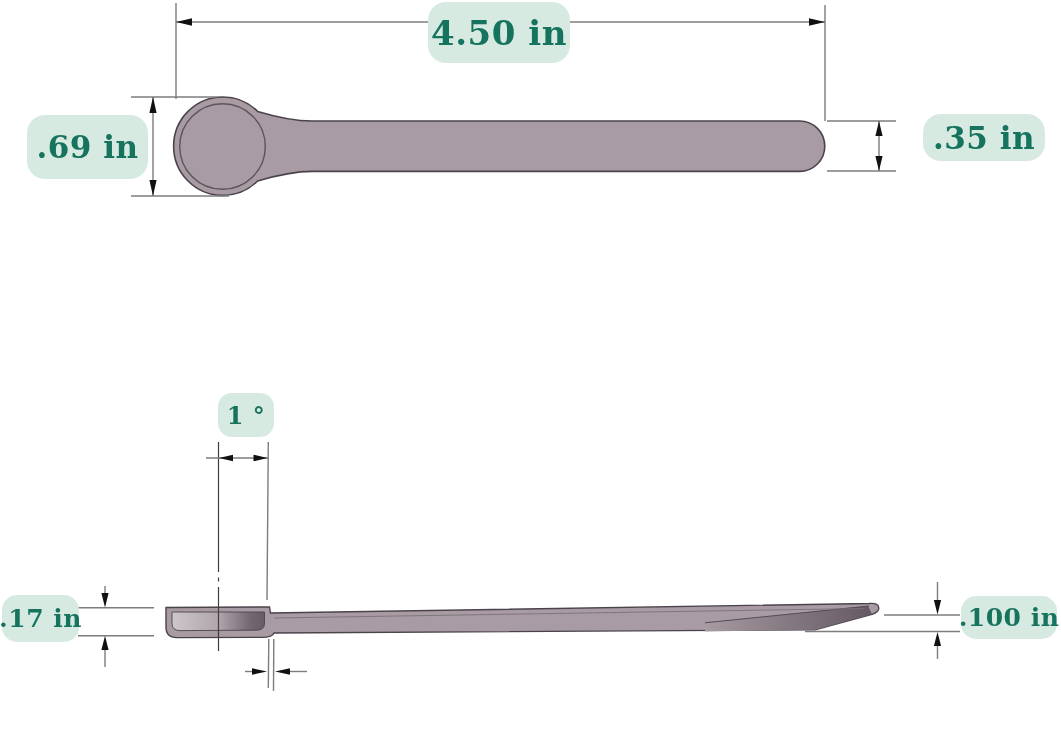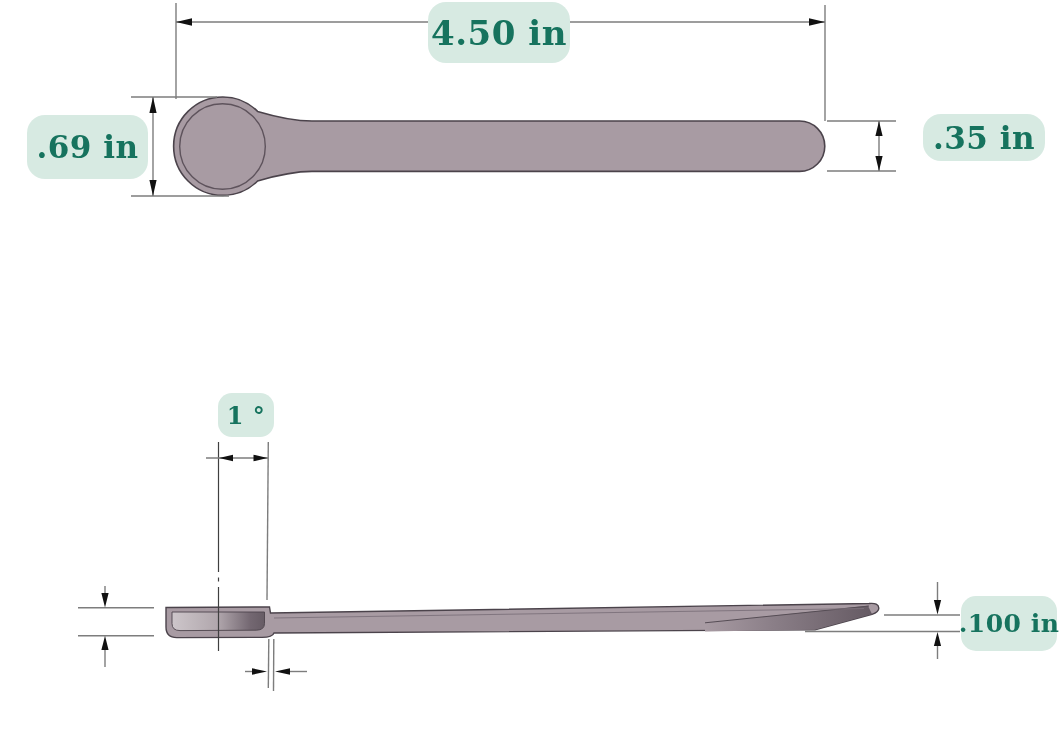--- a/index.html
+++ b/index.html
@@ -114,16 +114,17 @@
   </svg>
 
   <div class="badge" style="left:428px;top:2px;width:142px;height:61px;font-size:34px;">4.50 in</div>
 
   <div class="badge" style="left:27px;top:115px;width:121px;height:64px;font-size:31px;">.69 in</div>
 
   <div class="badge" style="left:901px;top:114px;width:122px;height:47px;font-size:31px;margin-left:22px;">.35 in</div>
 
   <div class="badge" style="left:218px;top:393px;width:56px;height:44px;font-size:24px;border-radius:14px;">1 °</div>
 
+  <div class="badge" style="left:2px;top:595px;width:77px;height:47px;font-size:25px;border-radius:15px;">.17 in</div>
 
 
-  <div class="badge" style="left:961px;top:596px;width:96px;height:55px;font-size:25px;border-radius:15px;">.100 in</div>
+  <div class="badge" style="left:961px;top:596px;width:96px;height:43px;font-size:25px;border-radius:15px;">.100 in</div>
 </div>
 
 </body></html>

